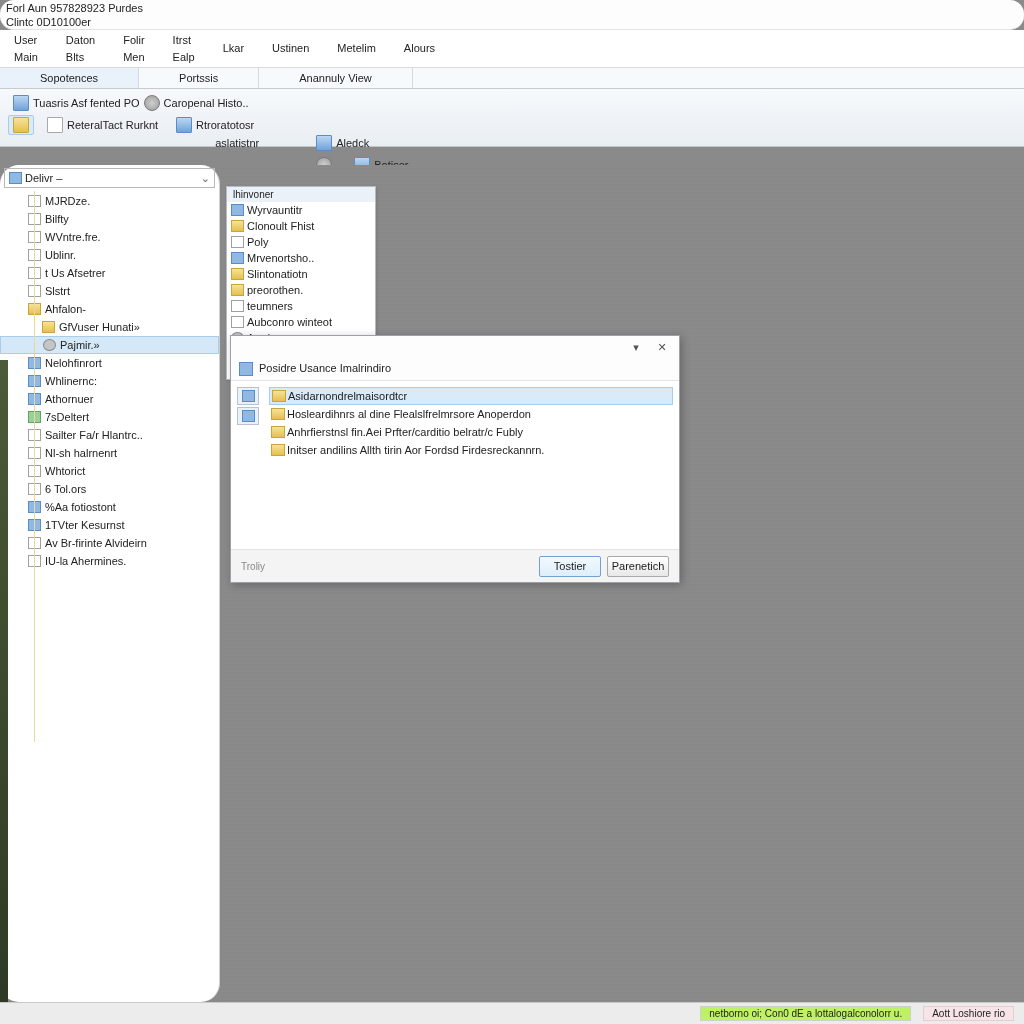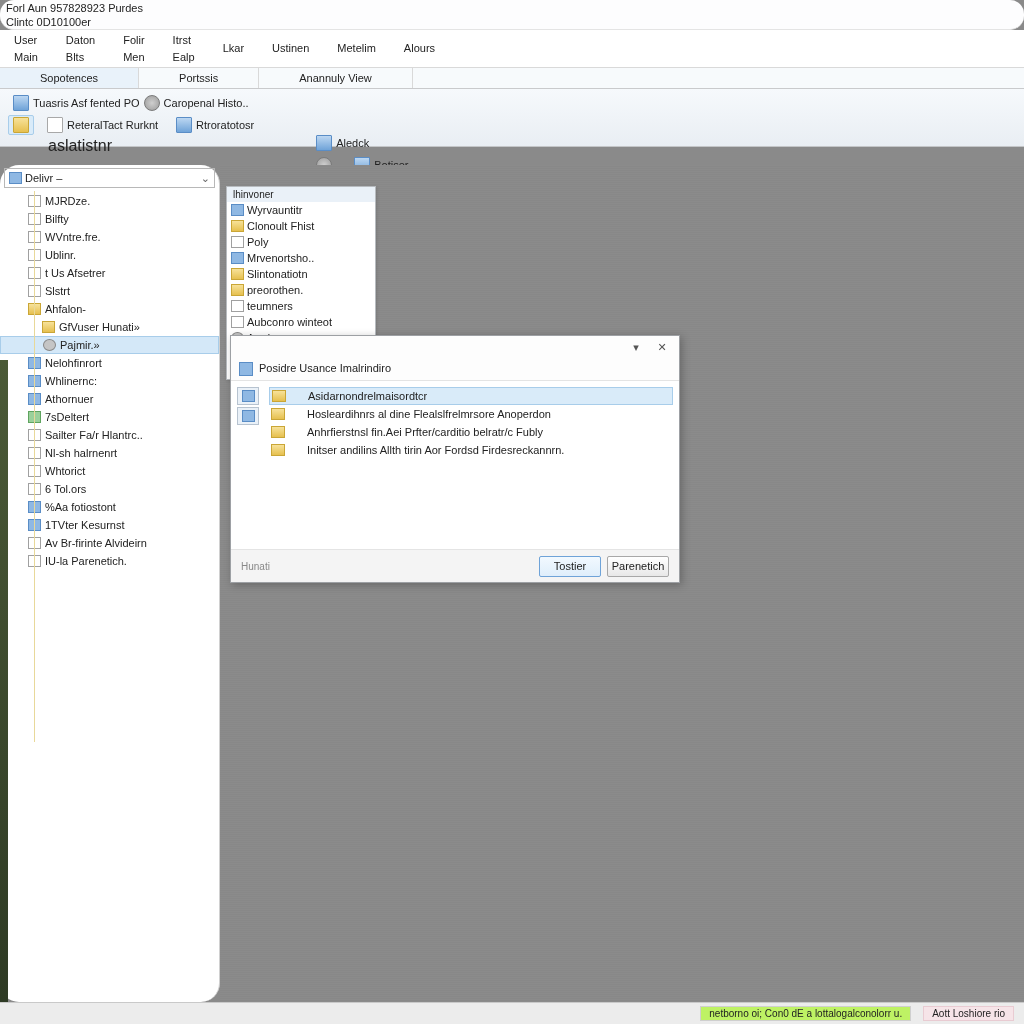--- a/index.html
+++ b/index.html
@@ -52,21 +52,21 @@
 
 .dialog { position:absolute; left:230px; top:335px; width:450px; height:248px; background:#fdfdfd; border:1px solid #9da0a4; box-shadow:2px 2px 8px rgba(0,0,0,.25); display:flex; flex-direction:column; z-index:5;}
 .dlg-title { height:22px; display:flex; align-items:center; justify-content:flex-end; padding:0 4px; }
 .dlg-title .tbtn { width:26px; height:18px; display:flex; align-items:center; justify-content:center; color:#555;}
 .dlg-head { padding:4px 8px 6px 28px; position:relative; }
 .dlg-head .mini-ico { position:absolute; left:8px; top:4px; width:14px; height:14px;}
 .dlg-body { flex:1; background:#fff; border-top:1px solid #e4e4e4; border-bottom:1px solid #e4e4e4; padding:6px; display:flex; gap:6px;}
 .dlg-left { width:26px; display:flex; flex-direction:column; gap:2px;}
 .dlg-left .sq { width:22px; height:18px; border:1px solid #b7c3d0; background:#eaf1f8; display:flex; align-items:center; justify-content:center;}
 .dlg-list { flex:1;}
-.dlg-row { display:flex; align-items:center; gap:22px; height:18px; padding-left:2px;}
+.dlg-row { display:flex; align-items:center; gap:2px; height:18px; padding-left:2px;}
 .dlg-row.sel { background:#d9ebf9; border:1px solid #a8cdea; height:18px;}
 .dlg-row .mini-ico{ width:14px; height:12px;}
 .dlg-foot { height:32px; display:flex; align-items:center; justify-content:flex-end; gap:6px; padding:0 10px; background:#f4f4f4;}
 .dlg-foot .label { margin-right:auto; color:#888; font-size:10px;}
 .btn { min-width:62px; height:21px; border:1px solid #a8a8a8; background:linear-gradient(#fff,#e8e8e8); border-radius:2px; display:flex; align-items:center; justify-content:center; font-size:10px;}
 .btn.primary { border-color:#6fa3d8; background:linear-gradient(#f2f9ff,#dfeefb);}
 
 .statusbar { position:absolute; left:0; right:0; bottom:0; height:22px; background:#ececec; border-top:1px solid #c9c9c9; display:flex; align-items:center; justify-content:flex-end; gap:12px; padding:0 10px;}
 .status-chip { padding:1px 8px; border:1px solid #cfcfcf; background:#bef264; font-size:10px;}
 .status-chip.pink { background:#f6e4e8; border-color:#e9cbd2;}
@@ -131,21 +131,21 @@
         </div>
       <div class="tool-btn">
           <span class="ico ico-doc"></span>
           <span>ReteralTact Rurknt</span>
         </div>
       <div class="tool-btn">
           <span class="ico ico-blue"></span>
           <span>Rtroratotosr</span>
         </div>
     </div>
-    <div style="padding-left:40px; font-size:16px;">aslatistnr</div>
+    <div style="padding-left:40px; font-size:11px;text-align:right;">aslatistnr</div>
   </div>
   <div class="tool-group" style="margin-left:40px;margin-top:40px;">
     <div class="tool-btn">
         <span class="ico ico-blue"></span>
         <span>Aledck</span>
       </div>
     <div class="tool-btn">
         <span class="ico ico-gear"></span>
         <span style="width:14px"></span>
         <span class="ico ico-blue"></span>
@@ -240,21 +240,21 @@
         <div class="tree-item">
           <span class="mini-ico mi-blue"></span>
           <span>1TVter Kesurnst</span>
         </div>
         <div class="tree-item">
           <span class="mini-ico mi-doc"></span>
           <span>Av Br-firinte Alvideirn</span>
         </div>
         <div class="tree-item">
           <span class="mini-ico mi-doc"></span>
-          <span>IU-la Parenetich.</span>
+          <span>IU-la Ahermines.</span>
         </div>
       </div>
   </div>
   <div class="content"></div>
 </div>
 
 <div class="flyout">
   <div class="flyout-head">lhinvoner</div>
   <div id="flyout-body">
       <div class="flyout-item">
@@ -332,21 +332,21 @@
           <span class="mini-ico mi-folder"></span>
           <span>Anhrfierstnsl fin.Aei Prfter/carditio belratr/c Fubly</span>
         </div>
         <div class="dlg-row">
           <span class="mini-ico mi-folder"></span>
           <span>Initser andilins Allth tirin Aor Fordsd Firdesreckannrn.</span>
         </div>
       </div>
   </div>
   <div class="dlg-foot">
-    <span class="label">Hunati</span>
+    <span class="label">Troliy</span>
     <div class="btn primary">
         <span>Tostier</span>
       </div>
     <div class="btn">
         <span>Parenetich</span>
       </div>
   </div>
 </div>
 
 <div class="sb-left-strip"></div>

